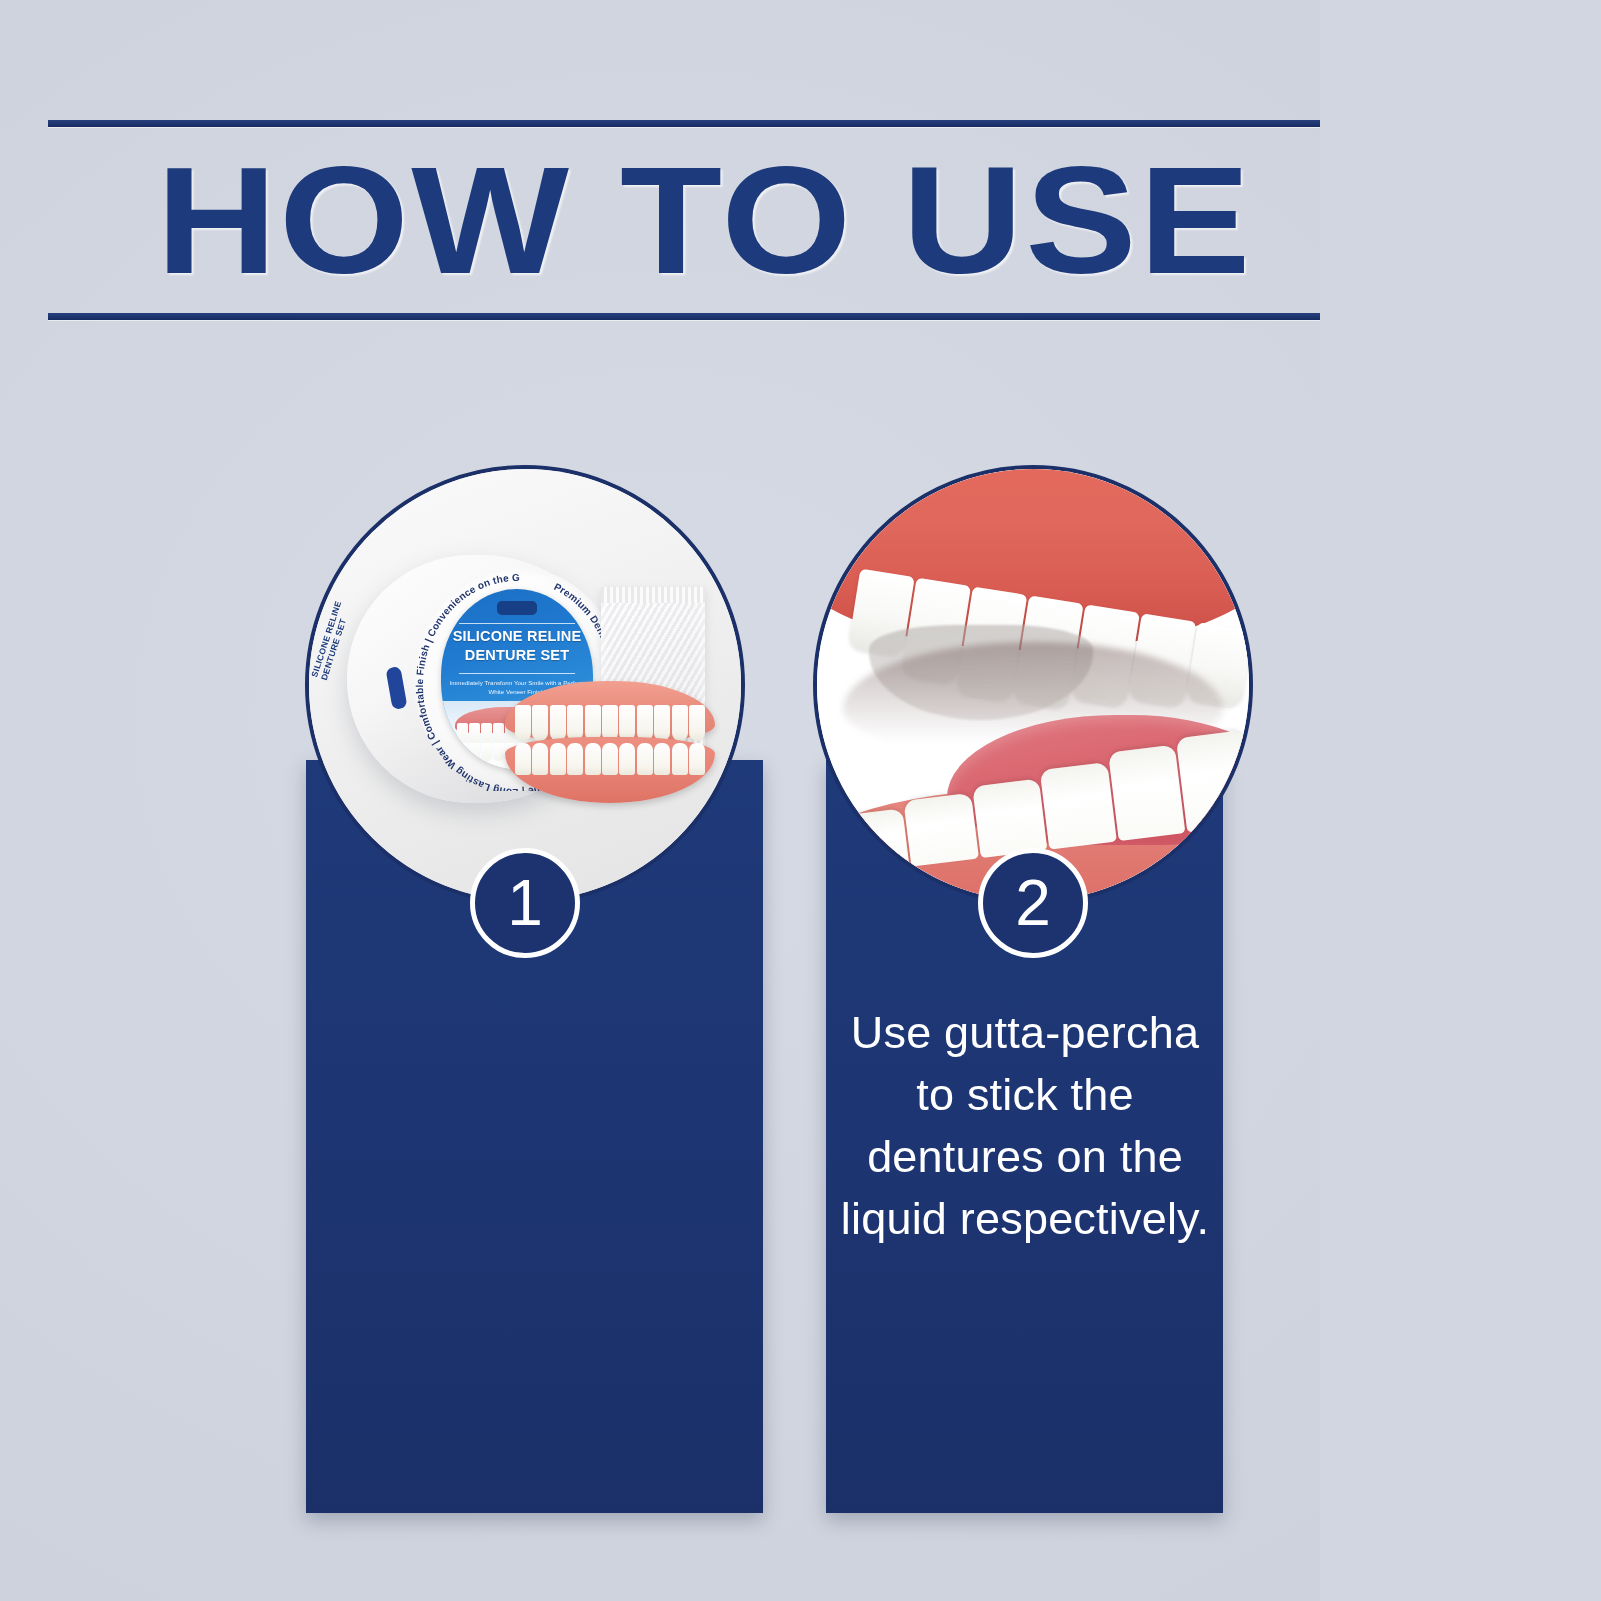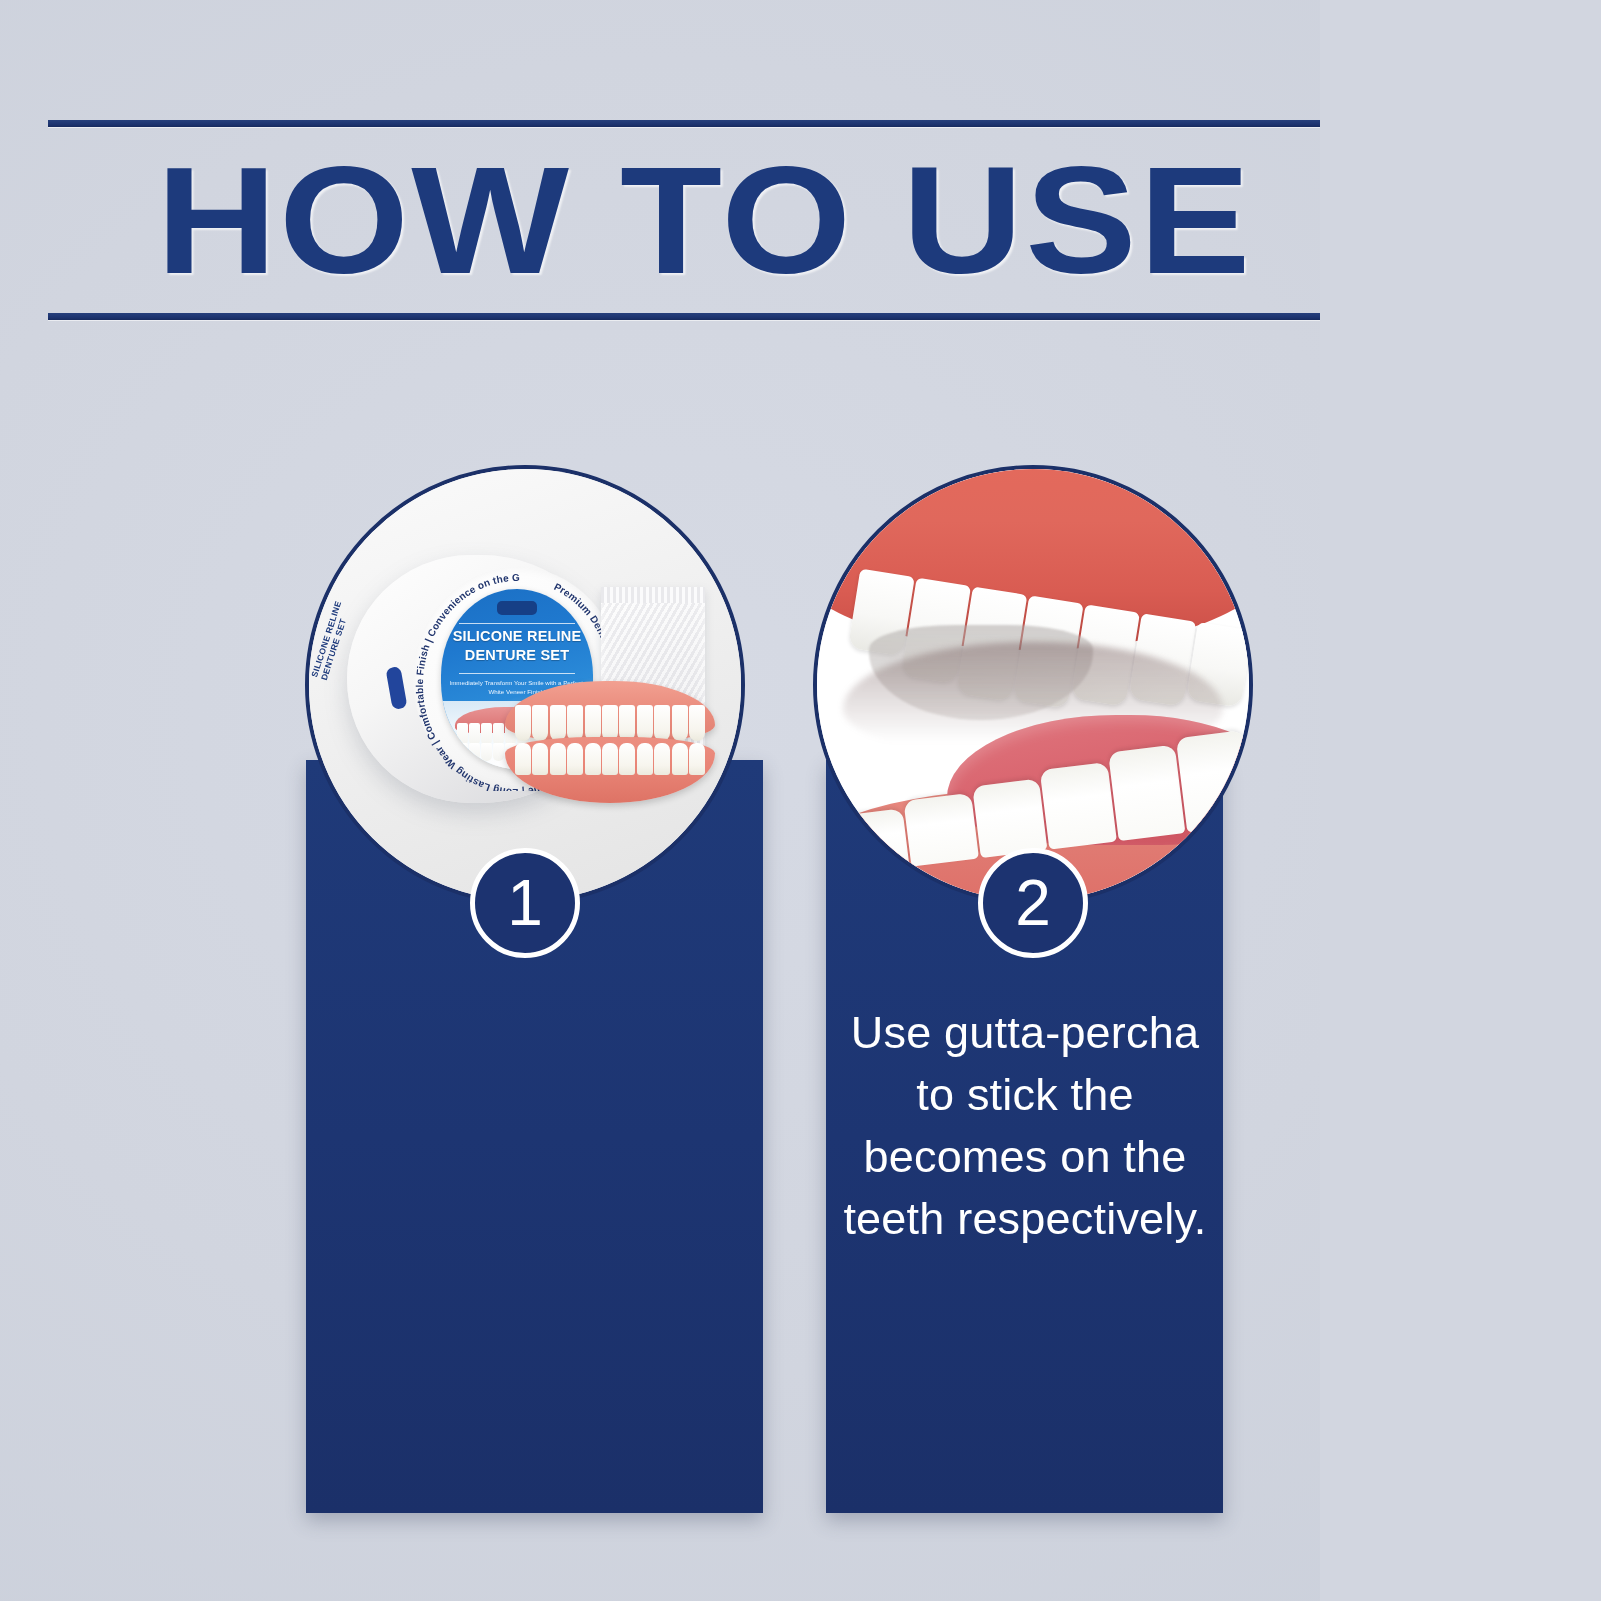--- a/index.html
+++ b/index.html
@@ -595,16 +595,16 @@
             <i></i>
             <i></i>
             <i></i>
         </div>
       </div>
     </div>
 
     <div class="badge b1">1</div>
     <div class="badge b2">2</div>
 
-    <div class="caption c2">Use gutta-percha to stick the becomes on the teeth respectively.</div>
+    <div class="caption c2">Use gutta-percha to stick the dentures on the liquid respectively.</div>
 
   </div>
 </div>
 
 </body></html>

